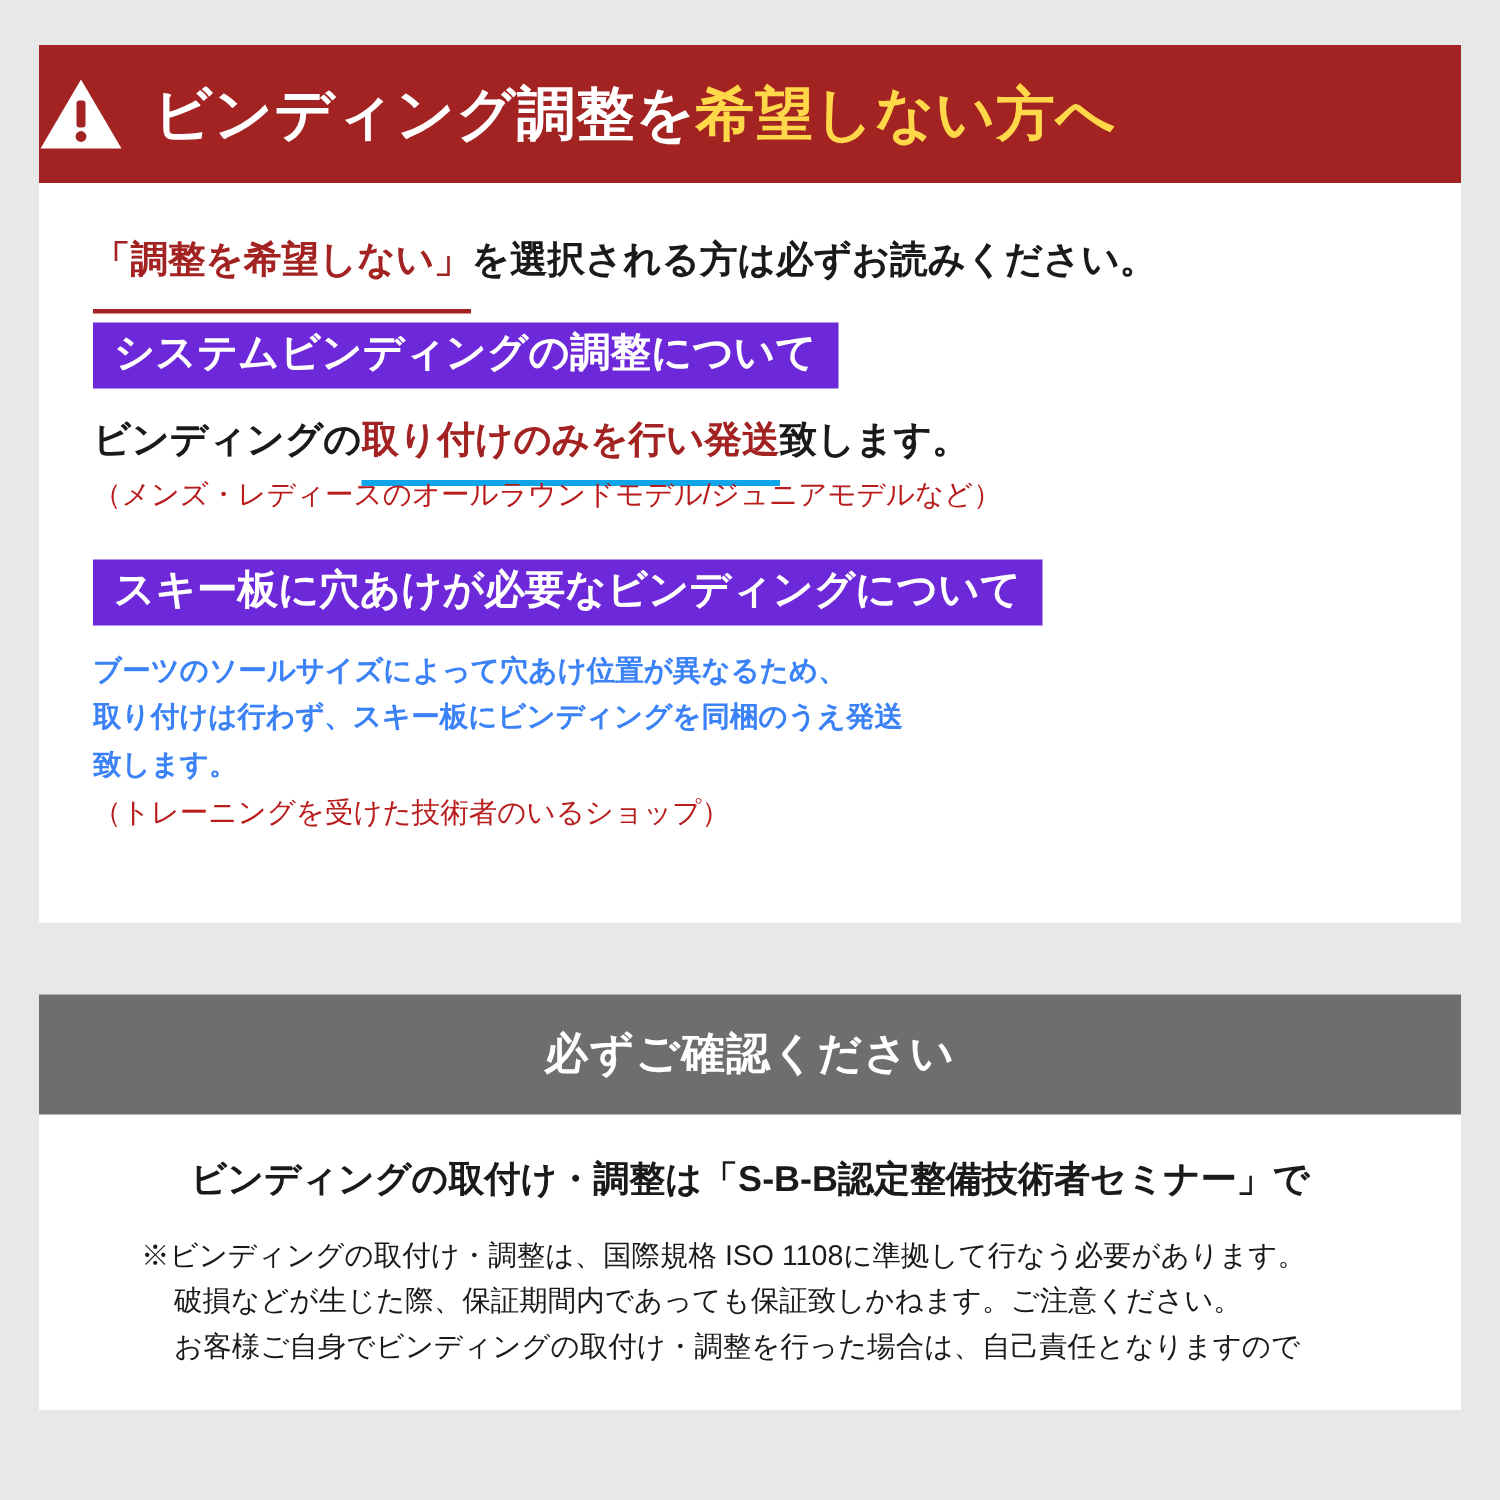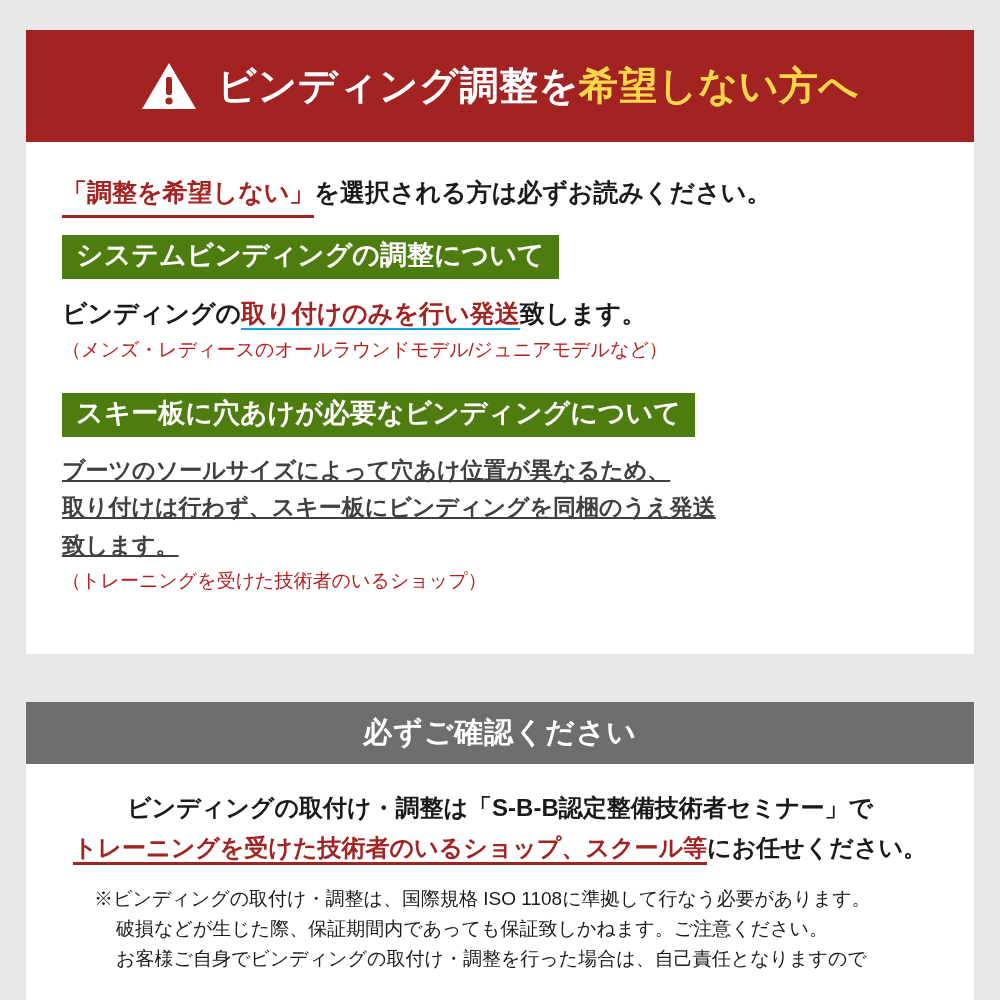--- a/index.html
+++ b/index.html
@@ -29,22 +29,22 @@
     box-sizing: border-box;
   }
   .card-top {
     margin-bottom: 22px;
   }
 
   .banner {
     background: #a32222;
     display: flex;
     align-items: center;
-    justify-content: center;
-    height: 112px;
+    justify-content: flex-start;
+    height: 92px;
     gap: 20px;
   }
   .warn-icon {
     width: 56px;
     height: 50px;
     flex: 0 0 auto;
   }
   .banner-title {
     color: #ffffff;
     font-size: 39px;
@@ -63,68 +63,67 @@
   .lead {
     font-size: 25px;
     font-weight: bold;
     color: #1a1a1a;
     margin: 6px 0 26px 0;
     white-space: nowrap;
   }
   .lead .red-u {
     color: #a32222;
     border-bottom: 3px solid #a32222;
-    padding-bottom: 9px;
+    padding-bottom: 19px;
   }
 
   .sec-head {
-    background: #4d7c0f;
+    background: #6d28d9;
     color: #ffffff;
     font-size: 27px;
     font-weight: bold;
     display: inline-block;
     padding: 6px 14px 8px 14px;
     line-height: 1.1;
     margin-bottom: 16px;
   }
 
   .para {
     font-size: 25px;
     font-weight: bold;
     color: #1a1a1a;
     margin: 0 0 6px 0;
     line-height: 1.45;
   }
   .para .red-u {
     color: #a32222;
-    border-bottom: 2px solid #0ea5e9;
-    padding-bottom: 1px;
+    border-bottom: 4px solid #0ea5e9;
+    padding-bottom: 13px;
   }
   .note {
     font-size: 19px;
     color: #b91c1c;
     margin: 4px 0 26px 0;
     font-weight: normal;
   }
   .block2 {
     margin-top: 30px;
   }
   .para-multi {
-    font-size: 23px;
-    font-weight: bold;
-    color: #404040;
+    font-size: 19px;
+    font-weight: bold;
+    color: #3b82f6;
     line-height: 1.55;
     margin: 0 0 2px 0;
-    text-decoration: underline;
   }
 
   
   .gray-banner {
     background: #6e6e6e;
-    height: 62px;
+    height: 80px;
     display: flex;
     align-items: center;
     justify-content: center;
     margin-top: 48px;
   }
   .gray-banner-title {
     color: #ffffff;
     font-size: 29px;
     font-weight: bold;
     letter-spacing: 1px;
@@ -197,21 +196,20 @@
 
     </div>
   </div>
 
   <div class="card">
     <div class="gray-banner">
       <span class="gray-banner-title">必ずご確認ください</span>
     </div>
     <div class="card-body2">
       <p class="p2">ビンディングの取付け・調整は「S-B-B認定整備技術者セミナー」で</p>
-      <p class="p2"><span class="red-u">トレーニングを受けた技術者のいるショップ、スクール等</span><span>にお任せください。</span></p>
       <div class="fine">
         <div>※ビンディングの取付け・調整は、国際規格 ISO 1108に準拠して行なう必要があります。</div>
         <div class="indent">破損などが生じた際、保証期間内であっても保証致しかねます。ご注意ください。</div>
         <div class="indent">お客様ご自身でビンディングの取付け・調整を行った場合は、自己責任となりますので</div>
       </div>
     </div>
   </div>
 
 </div>
 

